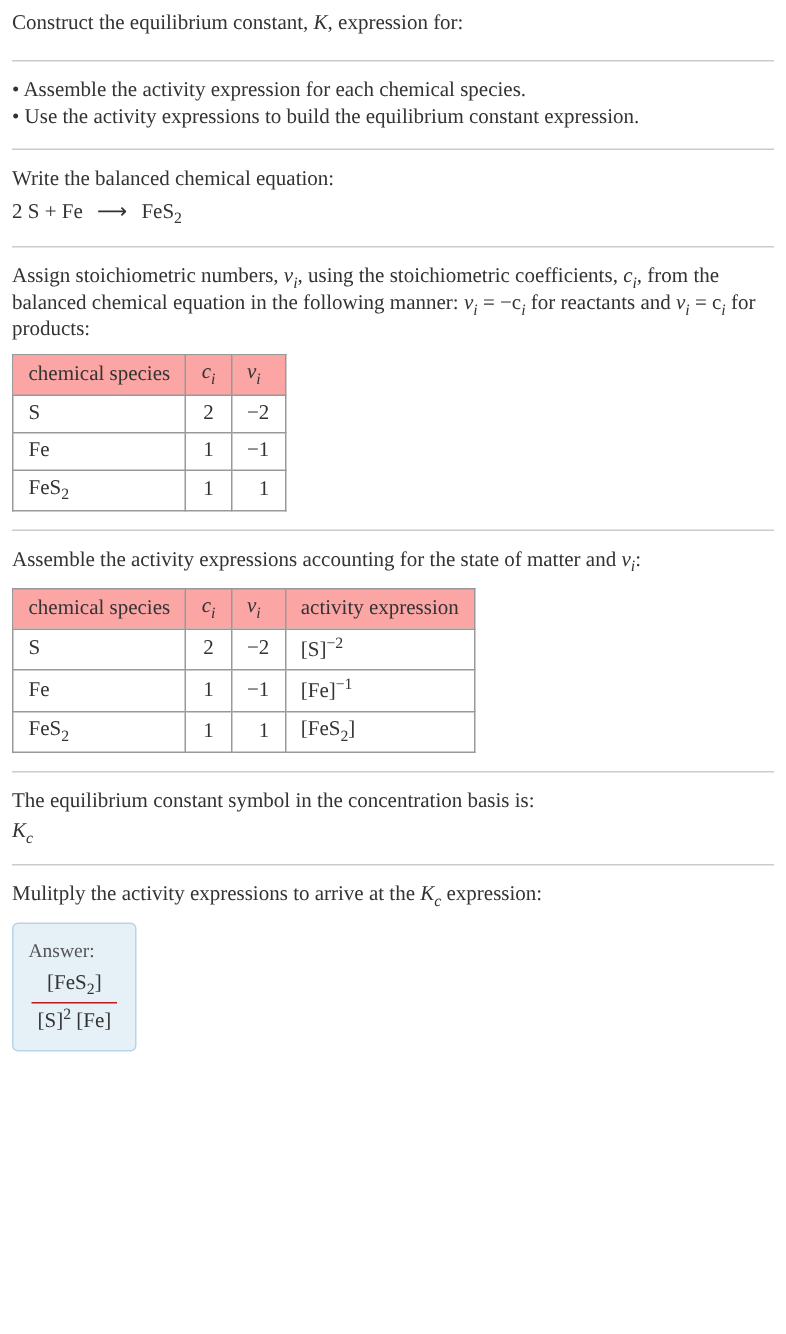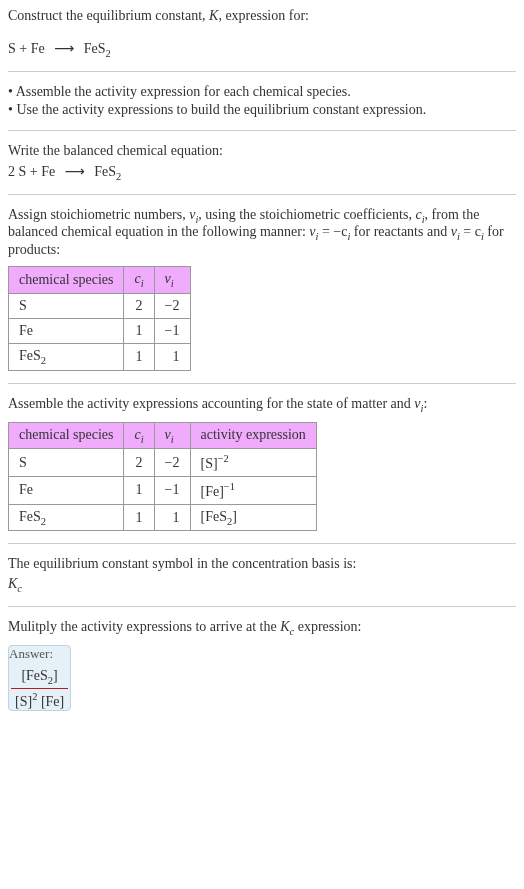--- a/index.html
+++ b/index.html
@@ -47,32 +47,33 @@
       border-collapse: collapse;
       margin: 8px 0;
     }
     th, td {
       border: 1px solid #999;
       padding: 4px 10px;
       text-align: left;
       font-weight: normal;
     }
     th {
-      background: #f0abfc;
+      background: #fca5a5;
     }
     td.center {
       text-align: center;
     }
     td.right {
       text-align: right;
     }
     .answer-box {
       background: #e6f0f7;
       border: 1px solid #b8d4e6;
       border-radius: 4px;
+      padding: 10px;
       margin-top: 8px;
       display: inline-block;
     }
     .answer-label {
       font-size: 13px;
       color: #555;
       margin-bottom: 6px;
     }
     .kc-line {
       display: flex;
@@ -99,25 +100,20 @@
     .plan-item {
       margin: 2px 0;
     }
   </style>
 </head>
 <body>
 
 <div class="section">
   <div class="prompt">
     <span>Construct the equilibrium constant, </span><span class="italic">K</span><span>, expression for:</span>
-  </div>
-  <div class="equation">
-    <span>S + Fe</span>
-    <span class="arrow">⟶</span>
-    <span>FeS</span><span class="sub">2</span>
   </div>
 </div>
 
 <hr>
 
 <div class="section">
   <div class="plan-list">
     <div class="plan-item">• Assemble the activity expression for each chemical species.</div>
     <div class="plan-item">• Use the activity expressions to build the equilibrium constant expression.</div>
   </div>

